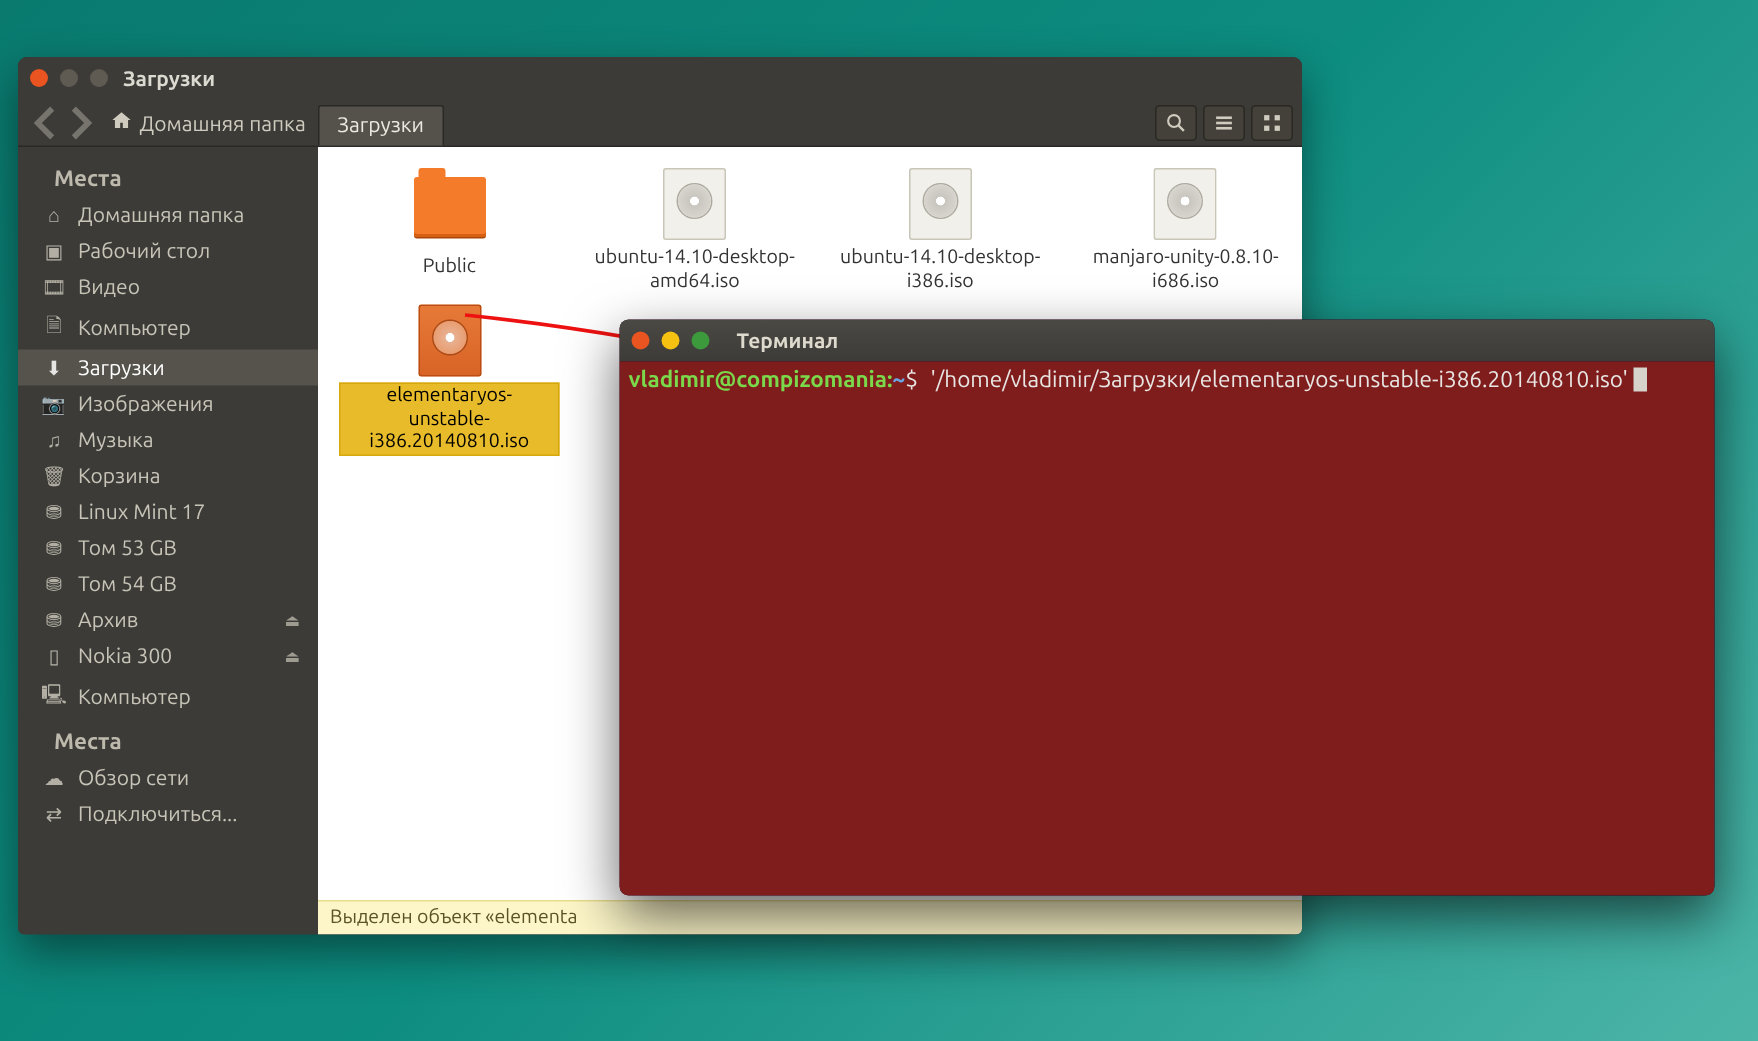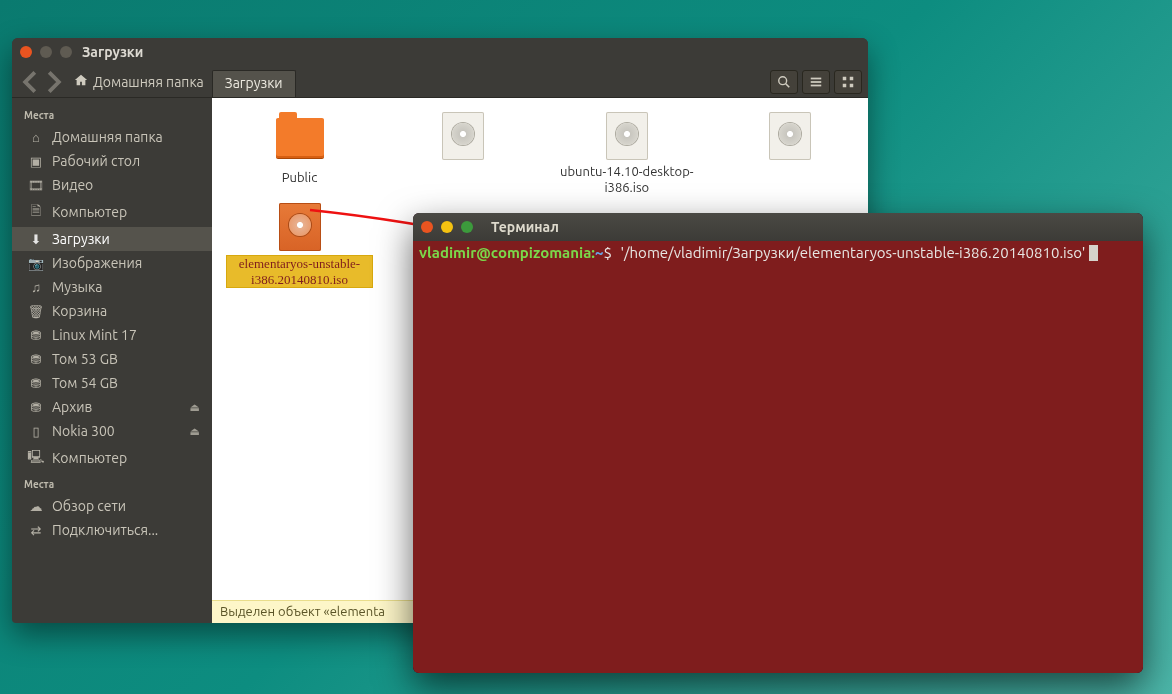--- a/index.html
+++ b/index.html
@@ -16,48 +16,48 @@
   .fm-toolbar { height:32px; background:#3c3b37; border-bottom:1px solid #2a2925; display:flex; align-items:center; padding:0 6px; gap:0; color:#cfcbbf;}
   .nav-btn { width:24px; height:24px; display:flex; align-items:center; justify-content:center; opacity:.4; }
   .crumb-home { display:flex; align-items:center; gap:5px; padding:4px 8px; color:#cfcbbf; }
   .crumb-tab { background:#54524b; color:#ece9df; padding:4px 12px 6px; border-radius:2px 2px 0 0; border:1px solid #2a2925; border-bottom:none; margin-top:4px;}
   .tb-spacer{flex:1;}
   .tb-btn{ width:28px; height:24px; display:flex; align-items:center; justify-content:center; border:1px solid #29271f; background:#44413a; border-radius:3px; margin-left:4px; color:#cfcbbf;}
   .tb-btn svg{width:14px;height:14px;fill:#cfcbbf;}
 
   .fm-body { display:flex; height:calc(100% - 60px - 23px); }
   .sidebar { width:200px; background:#3c3b37; color:#c8c4b8; padding:6px 0; overflow:hidden;}
-  .sb-header{ padding:6px 12px 4px; color:#bdb9ac; font-weight:bold; font-size:10px;}
+  .sb-header{ padding:6px 24px 4px; color:#bdb9ac; font-weight:bold; font-size:15px;}
   .sb-item{ padding:4px 12px 4px 16px; display:flex; align-items:center; gap:8px; cursor:default;}
   .sb-item.active{ background:#55534c; color:#fff;}
   .sb-item .ico{ width:16px; display:flex; justify-content:center; font-size:13px; opacity:.85;}
   .sb-item .eject{ margin-left:auto; font-size:11px; opacity:.7;}
 
   .content{ flex:1; background:#fff; position:relative; overflow:hidden;}
   .icons-grid{ display:flex; flex-wrap:wrap; align-content:flex-start; padding:8px 0 0 10px;justify-content:space-between; }
   .file{ width:155px; text-align:center; padding:6px 4px 2px; }
   .file .thumb{ width:48px; height:48px; margin:0 auto 4px; position:relative;}
   .file .label{ font-size:13px; color:#333; line-height:1.2; word-break:break-word; padding:0 4px;}
-  .file.selected .label{ background:#e8bb2a; color:#7f1d1d; border:1px solid #d7a80e;font-family:Liberation Serif, serif;}
+  .file.selected .label{ background:#e8bb2a; color:#000000; border:1px solid #d7a80e;}
   
   .folder-ico{ width:48px;height:40px;margin-top:6px;background:#f37b2a;border-radius:2px;position:relative;box-shadow:inset 0 -2px 0 #d65f12,0 1px 0 #a94708;}
   .folder-ico::before{content:"";position:absolute;top:-6px;left:3px;width:18px;height:8px;background:#f37b2a;border-radius:2px 2px 0 0;}
   
   .iso-ico{ width:42px;height:48px;background:#f2f0ea;border-radius:2px;box-shadow:0 0 0 1px #c9c5b8 inset; margin:0 auto; position:relative;}
   .iso-ico::after{content:"";position:absolute;left:50%;top:46%;transform:translate(-50%,-50%);width:22px;height:22px;border-radius:50%;background:radial-gradient(circle,#fff 18%,#c8c6bf 20%,#d8d6ce 75%,#b9b6aa 100%);box-shadow:0 0 0 1px #adaaa0;}
   .iso-ico.orange{ background:linear-gradient(#e77a38,#d86326); box-shadow:0 0 0 1px #b84e15 inset;}
   .iso-ico.orange::after{background:radial-gradient(circle,#fff 18%,#e8b090 20%,#e99b6e 75%,#c36a35 100%);box-shadow:0 0 0 1px #a84b18;}
 
   .fm-status{ position:absolute; left:200px; right:0; bottom:0; height:23px; background:#fdf6c8; border-top:1px solid #e9dd8b; color:#5a5427; padding:3px 8px; font-size:13px; white-space:nowrap; overflow:hidden;}
 
   
   .arrow{ position:absolute; left:305px; top:205px; width:330px; height:80px; pointer-events:none; z-index:5;}
 
   
-  .term-window{ position:absolute; left:413px; top:213px; width:730px; height:460px; background:#2c001e; border-radius:6px; box-shadow:0 14px 36px rgba(0,0,0,.6); overflow:hidden; z-index:6;}
+  .term-window{ position:absolute; left:413px; top:213px; width:730px; height:384px; background:#2c001e; border-radius:6px; box-shadow:0 14px 36px rgba(0,0,0,.6); overflow:hidden; z-index:6;}
   .term-titlebar{ height:28px; background:linear-gradient(#4a4944,#3c3b37); display:flex; align-items:center; padding:0 8px; gap:8px;}
   .term-titlebar .tc.close{background:#e95420;} .term-titlebar .tc.min{background:#f5c211;} .term-titlebar .tc.max{background:#3c9a3c;}
   .term-title{ color:#dedacd; font-weight:bold; font-size:14px;}
   .term-body{ font-family:"Ubuntu Mono","DejaVu Sans Mono",monospace; font-size:15px; line-height:1.25; color:#e8e6e3; padding:3px 6px; background:#7f1d1d; height:calc(100% - 28px); overflow:hidden; white-space:pre-wrap; word-break:break-all;}
   .pr-user{ color:#7bd84a; font-weight:bold;}
   .pr-path{ color:#6aa7e6; font-weight:bold;}
   .cursor{ display:inline-block; width:9px; height:16px; background:#d6d3cb; vertical-align:text-bottom;}
 </style>
 </head>
 <body>
@@ -196,31 +196,33 @@
         <div class="file">
           <div class="thumb">
               <div class="folder-ico"></div>
             </div>
           <div class="label">Public</div>
         </div>
         <div class="file">
           <div class="thumb">
               <div class="iso-ico"></div>
             </div>
+          <div class="label">ubuntu-14.10-desktop-amd64.iso</div>
         </div>
         <div class="file">
           <div class="thumb">
               <div class="iso-ico"></div>
             </div>
           <div class="label">ubuntu-14.10-desktop-i386.iso</div>
         </div>
         <div class="file">
           <div class="thumb">
               <div class="iso-ico"></div>
             </div>
+          <div class="label">manjaro-unity-0.8.10-i686.iso</div>
         </div>
         <div class="file selected">
           <div class="thumb">
               <div class="iso-ico orange"></div>
             </div>
           <div class="label">elementaryos-unstable-i386.20140810.iso</div>
         </div>
       </div>
     </div>
   </div>

